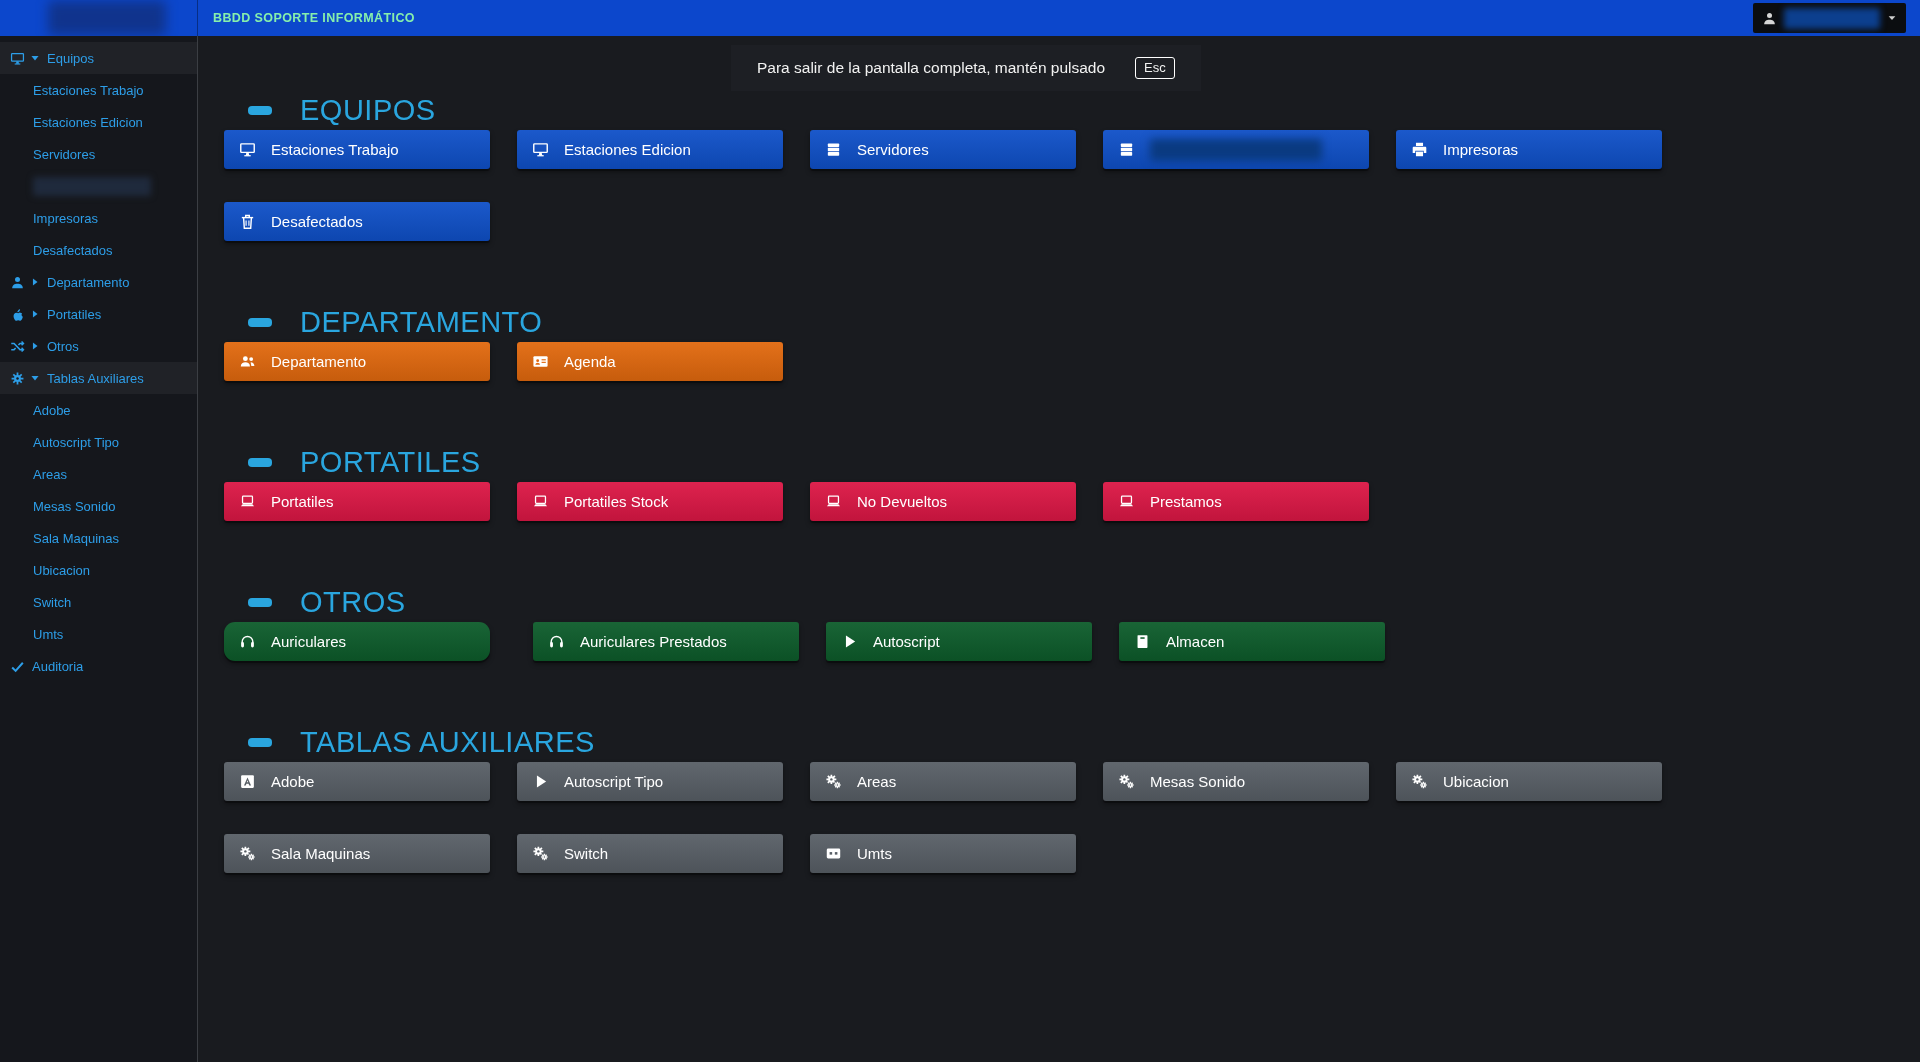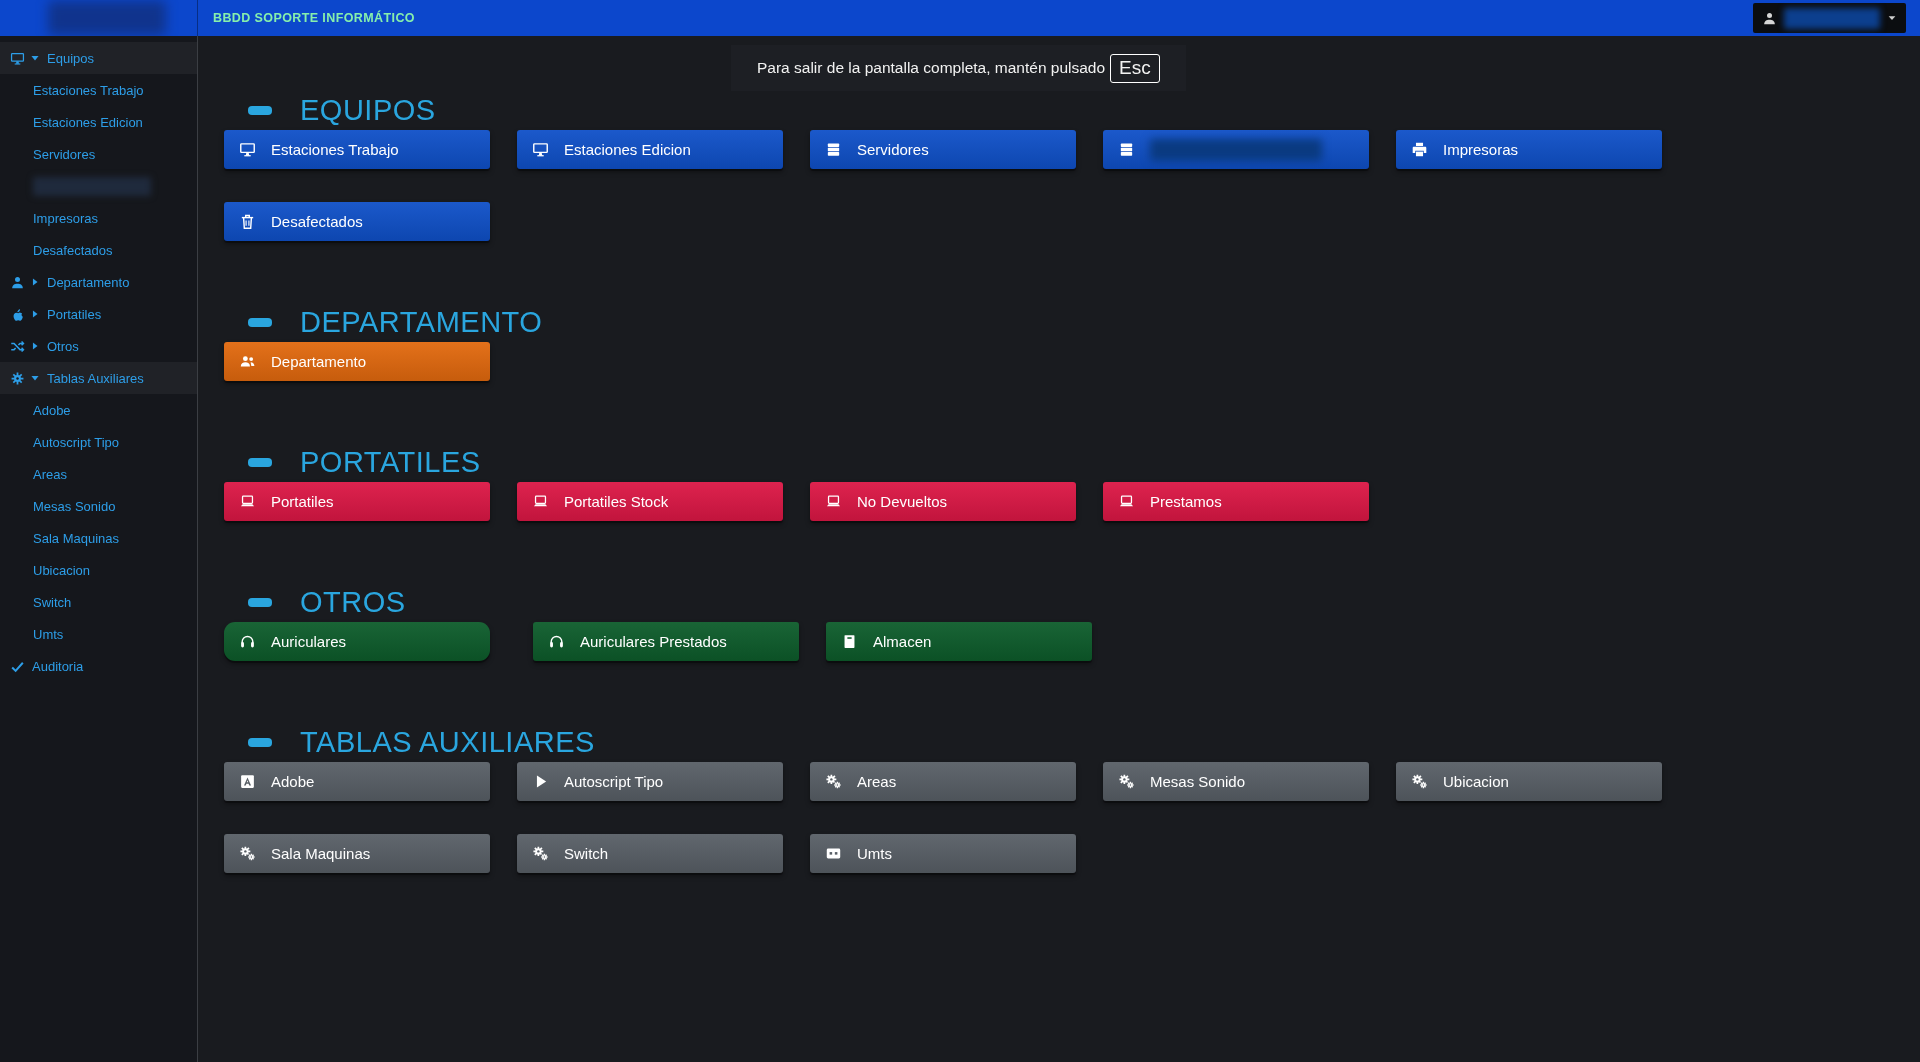--- a/index.html
+++ b/index.html
@@ -14,22 +14,22 @@
   .topbar-title{position:absolute;left:213px;top:0;line-height:36px;color:#86efac;
     font-size:12.5px;font-weight:bold;letter-spacing:.4px;}
   .user-box{position:absolute;right:14px;top:3px;height:30px;background:#0b0d10;
     border-radius:2px;display:flex;align-items:center;gap:7px;padding:0 9px;cursor:pointer;}
   .user-redacted{width:96px;height:21px;background:#0c3f8e;filter:blur(3px);border-radius:2px;}
   .user-box .icon svg{width:15px;height:15px;display:block;color:#d6d6d6;}
   .user-caret svg{width:10px;height:10px;display:block;color:#cfcfcf;}
   
   .toast{position:fixed;left:731px;top:45px;height:46px;z-index:20;
     background:rgba(30,32,36,.97);color:#f2f2f2;display:flex;align-items:center;
-    gap:5px;padding:0 26px;font-size:15.5px;}
-  .esc-key{border:1.5px solid #fff;border-radius:3px;padding:2px 8px 3px;font-size:19px;}
+    gap:30px;padding:0 26px;font-size:15.5px;}
+  .esc-key{border:1.5px solid #fff;border-radius:3px;padding:2px 8px 3px;font-size:13px;}
   
   .sidebar{position:fixed;left:0;top:36px;bottom:0;width:197px;background:#15171c;
     border-right:1px solid #3b3e43;z-index:5;--sb-bg:#15171c;--btn-bg:#15171c;}
   .sidebar-nav{padding-top:6px;}
   .nav-row{height:32px;display:flex;align-items:center;color:#2d9ee8;font-size:13px;cursor:pointer;}
   .nav-group{padding-left:10px;}
   .nav-child{padding-left:26px;}
   .nav-row.active{background:rgba(255,255,255,.05);}
   .nav-row .icon{display:inline-flex;}
   .nav-row .icon svg{width:15px;height:15px;display:block;}
@@ -294,20 +294,32 @@
             <span class="icon">
               <svg viewBox="0 0 24 24" fill="currentColor">
                 <circle cx="9" cy="8" r="3.4"></circle>
                 <path d="M2.5 19c0-3.8 3-5.8 6.5-5.8s6.5 2 6.5 5.8z"></path>
                 <circle cx="17.2" cy="8.6" r="2.7"></circle>
                 <path d="M16.4 13.2c3 .2 5.3 2 5.3 5.1h-4.3"></path>
               </svg>
             </span>
             <span class="btn-label">Departamento</span>
           </div>
+          <div class="btn" style="background-color: rgb(226, 105, 14); --btn-bg: #e2690e;">
+            <span class="icon">
+              <svg viewBox="0 0 24 24">
+                <rect x="2" y="4.5" width="20" height="15" rx="1.5" fill="currentColor"></rect>
+                <circle cx="8" cy="10.8" r="2" fill="var(--btn-bg)"></circle>
+                <path d="M4.8 16.6c0-1.9 1.5-2.9 3.2-2.9s3.2 1 3.2 2.9z" fill="var(--btn-bg)"></path>
+                <rect x="13.5" y="8.8" width="6" height="1.6" fill="var(--btn-bg)"></rect>
+                <rect x="13.5" y="12.4" width="6" height="1.6" fill="var(--btn-bg)"></rect>
+              </svg>
+            </span>
+            <span class="btn-label">Agenda</span>
+          </div>
         </div>
       </section>
       <section class="section">
         <div class="sec-header">
           <div class="minus-icon"></div>
           <h2 class="sec-title">PORTATILES</h2>
         </div>
         <div class="btn-grid">
           <div class="btn" style="background-color: rgb(220, 23, 69); --btn-bg: #dc1745;">
             <span class="icon">
@@ -369,20 +381,28 @@
                 <path d="M4.5 14v-1.5a7.5 7.5 0 0 1 15 0V14" fill="none" stroke="currentColor" stroke-width="2"></path>
                 <rect x="3" y="12.8" width="4" height="7.6" rx="2" fill="currentColor"></rect>
                 <rect x="17" y="12.8" width="4" height="7.6" rx="2" fill="currentColor"></rect>
               </svg>
             </span>
             <span class="btn-label">Auriculares Prestados</span>
           </div>
           <div class="btn" style="background-color: rgb(13, 92, 43); --btn-bg: #0d5c2b;">
             <span class="icon">
               <svg viewBox="0 0 24 24" fill="currentColor">
+                <path d="M7 3.5l13 8.5L7 20.5z"></path>
+              </svg>
+            </span>
+            <span class="btn-label">Autoscript</span>
+          </div>
+          <div class="btn" style="background-color: rgb(13, 92, 43); --btn-bg: #0d5c2b;">
+            <span class="icon">
+              <svg viewBox="0 0 24 24" fill="currentColor">
                 <rect x="5" y="3" width="14" height="18" rx="1"></rect>
                 <rect x="9" y="6" width="6" height="2.2" fill="var(--btn-bg)"></rect>
               </svg>
             </span>
             <span class="btn-label">Almacen</span>
           </div>
         </div>
       </section>
       <section class="section">
         <div class="sec-header">

